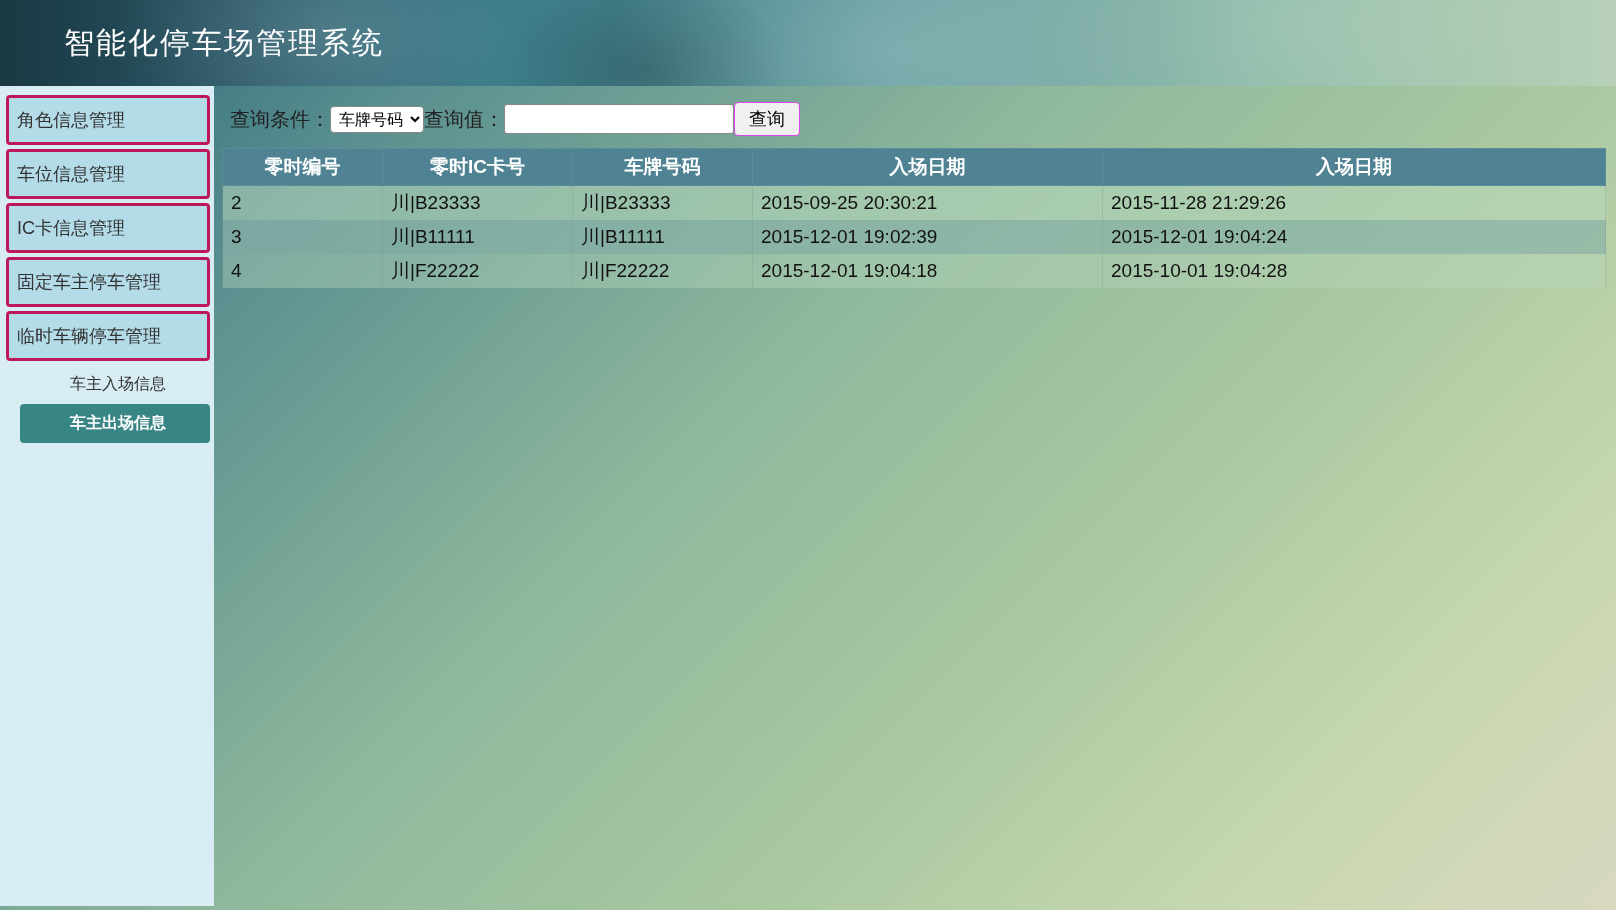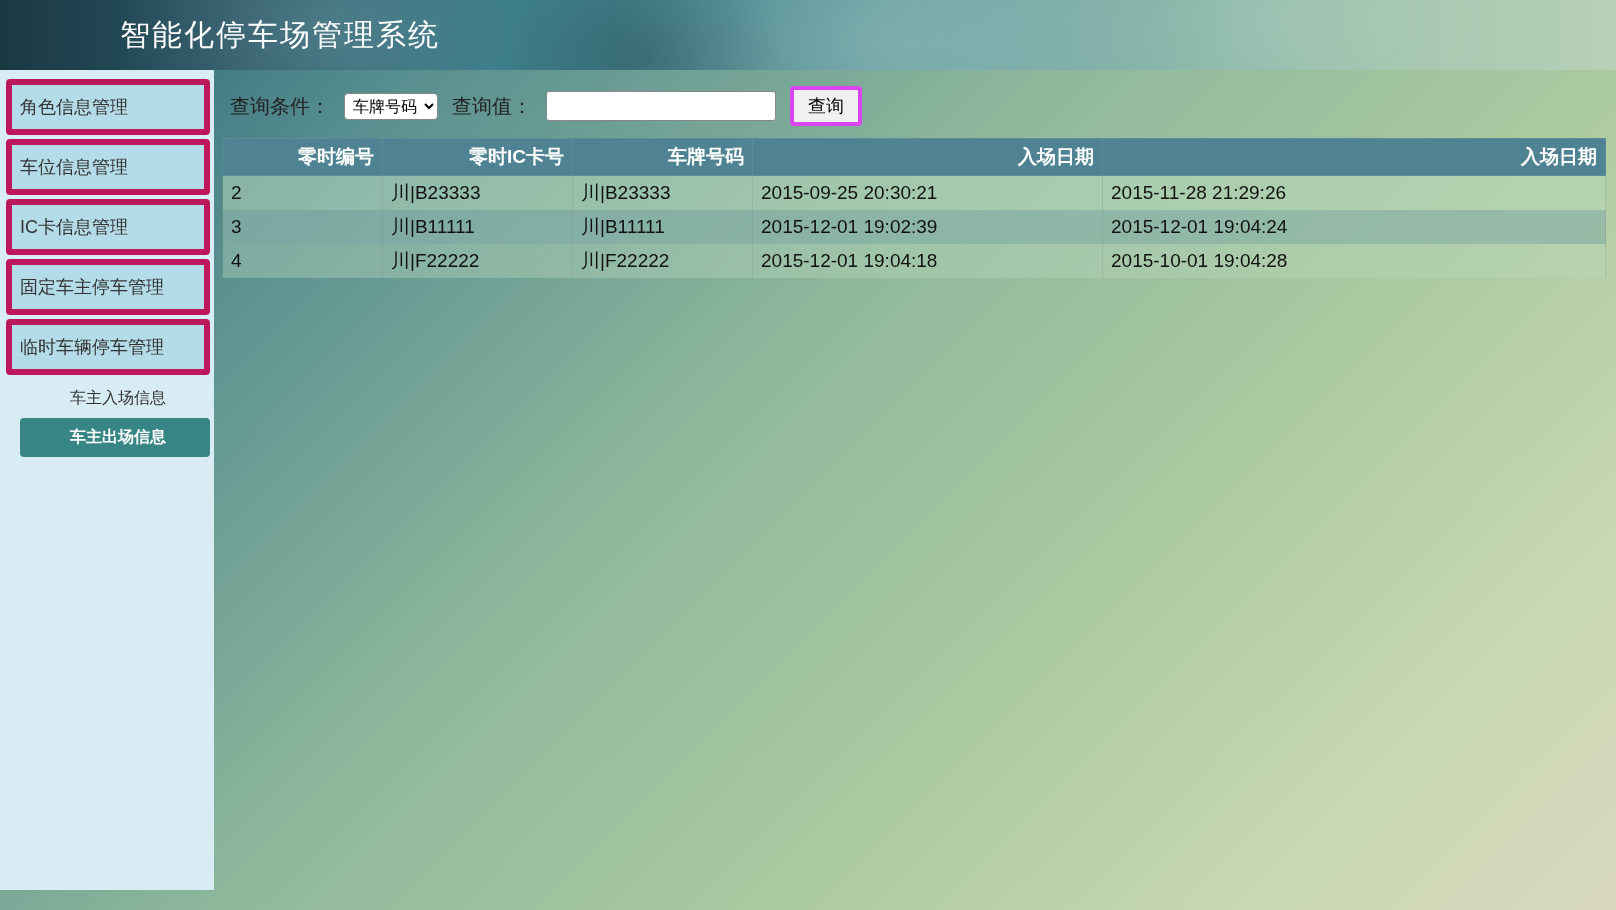--- a/index.html
+++ b/index.html
@@ -5,25 +5,25 @@
     * { margin: 0; padding: 0; box-sizing: border-box; }
     body {
       font-family: "Microsoft YaHei", Arial, sans-serif;
       width: 1616px;
       height: 910px;
       overflow: hidden;
       background: linear-gradient(135deg, #2a5862 0%, #3a7580 8%, #5a9090 20%, #8fb89c 45%, #a8c8a0 65%, #c8d8b0 85%, #d8d8c0 100%);
     }
 
     .header {
-      height: 70px;
+      height: 86px;
       background: linear-gradient(90deg, #1a3842 0%, #2a5868 15%, #3a7a88 30%, #4a8a90 45%, #6aa0a0 60%, #8ab8a8 75%, #a8c8b0 90%, #b8d0b8 100%);
       display: flex;
       align-items: center;
-      padding-left: 120px;
+      padding-left: 64px;
       position: relative;
     }
     .header::before {
       content: '';
       position: absolute;
       inset: 0;
       background:
         radial-gradient(ellipse 300px 200px at 20% 40%, rgba(255,255,255,0.15), transparent 70%),
         radial-gradient(ellipse 400px 250px at 55% 60%, rgba(255,255,255,0.2), transparent 70%),
         radial-gradient(ellipse 350px 200px at 80% 30%, rgba(255,255,255,0.1), transparent 70%),
@@ -46,21 +46,21 @@
 
     .sidebar {
       width: 214px;
       background: #d8ecf4;
       padding-top: 5px;
       flex-shrink: 0;
     }
 
     .menu-item {
       background: #b4dce8;
-      border: 6px solid #be185d;
+      border: 3px solid #be185d;
       border-radius: 4px;
       margin: 4px 4px 4px 6px;
       padding: 10px 8px;
       font-size: 18px;
       color: #333;
       cursor: pointer;
     }
 
     .sub-menu-item {
       padding: 9px 8px 9px 50px;
@@ -78,21 +78,20 @@
 
     .content {
       flex: 1;
       padding: 12px 0 0 8px;
       position: relative;
     }
 
     .query-bar {
       display: flex;
       align-items: center;
-      gap: 14px;
       padding: 4px 0 12px 8px;
       font-size: 20px;
     }
     .query-bar label {
       color: #222;
     }
     .query-bar select {
       font-size: 16px;
       padding: 3px 4px;
       background: #fff;
@@ -105,36 +104,36 @@
       font-size: 16px;
       padding: 2px 6px;
       background: #fff;
       border: 1px solid #888;
       border-radius: 3px;
     }
     .query-bar button {
       font-size: 18px;
       padding: 4px 14px;
       background: #f0f0f0;
-      border: 4px solid #d946ef;
+      border: 1px solid #d946ef;
       border-radius: 4px;
       cursor: pointer;
     }
 
     .data-table {
       width: calc(100% - 10px);
       border-collapse: collapse;
       font-size: 19px;
     }
     .data-table th {
       background: #4f8393;
       color: #ffffff;
       font-weight: bold;
       padding: 5px 8px;
-      text-align: right;
+      text-align: center;
       border: 1px solid #5a8c9a;
     }
     .data-table td {
       padding: 4px 8px;
       color: #111;
       border-left: 1px solid rgba(120,150,140,0.3);
       border-right: 1px solid rgba(120,150,140,0.3);
     }
     .data-table tbody tr:nth-child(1) { background: rgba(184, 216, 188, 0.55); }
     .data-table tbody tr:nth-child(2) { background: rgba(140, 180, 170, 0.7); }

